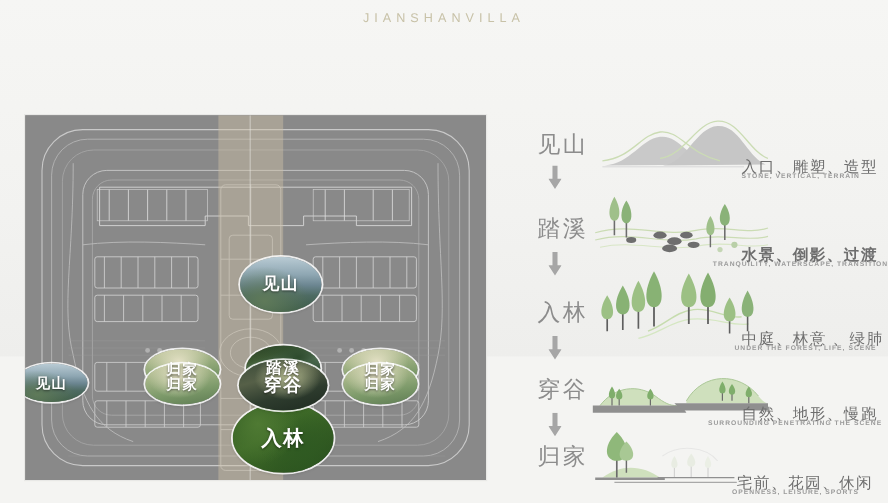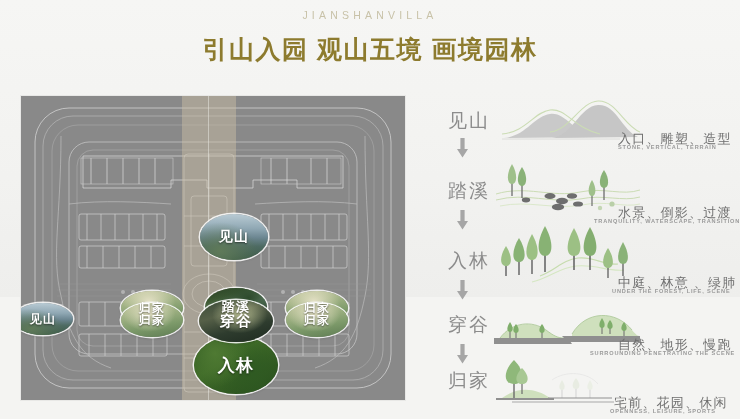--- a/index.html
+++ b/index.html
@@ -117,21 +117,20 @@
     font-weight: 700;
   }
   .illus { position: absolute; }
 </style>
 </head>
 <body>
 
 <div id="page">
 
   <div class="brand">JIANSHANVILLA</div>
-  <div class="headline">引山入园 观山五境 画境园林</div>
 
   <div class="plan-wrap">
 
     <svg class="plan-svg" width="384" height="304" viewBox="0 0 384 304">
       <defs>
         <g id="unitrow">
           <rect x="0" y="0" width="14" height="9" fill="none" stroke="#d9d9d9" stroke-width="0.5"></rect>
         </g>
       </defs>
       <rect x="0" y="0" width="384" height="304" fill="#898989"></rect>
@@ -298,21 +297,21 @@
           <path d="M30,44 L30,30" stroke="#6d6d6d" stroke-width="1.3"></path>
           <path d="M30,13 C36,22 35,32 30,32 C25,32 24,22 30,13 Z" fill="#8ab278"></path>
           <path d="M112,46 L112,32" stroke="#6d6d6d" stroke-width="1.3"></path>
           <path d="M112,16 C118,25 117,34 112,34 C107,34 106,25 112,16 Z" fill="#8ab278"></path>
           <path d="M100,52 L100,40" stroke="#6d6d6d" stroke-width="1.2"></path>
           <path d="M100,26 C105,34 104,42 100,42 C96,42 95,34 100,26 Z" fill="#9fc08a"></path>
         </g>
         <circle cx="120" cy="50" r="2.6" fill="#b9cfa8"></circle>
         <circle cx="108" cy="54" r="2.2" fill="#c4d6b4"></circle>
       </svg>
-      <div class="cap-cn" style="left:188px; top:26px;">水景、倒影、过渡</div>
+      <div class="cap-cn" style="left:188px; top:26px;font-weight:bold;">水景、倒影、过渡</div>
       <div class="cap-en" style="left:164px; top:40px;">TRANQUILITY, WATERSCAPE, TRANSITION</div>
       <svg class="arrow" style="top:32px;" viewBox="0 0 11 20">
         <path d="M3.4,0 L7.6,0 L7.6,11 L11,11 L5.5,19.5 L0,11 L3.4,11 Z" fill="#a6a6a6"></path>
       </svg>
     </div>
 
     <div class="stage" style="top:152px;">
       <div class="stage-name" style="top:0px;">入林</div>
       <svg class="illus" style="left:62px; top:-28px;" width="150" height="70" viewBox="0 0 150 70">
         <path d="M48,56 C64,50 70,40 86,38 C102,36 112,46 126,44" fill="none" stroke="#c6dcae" stroke-width="1.2"></path>

